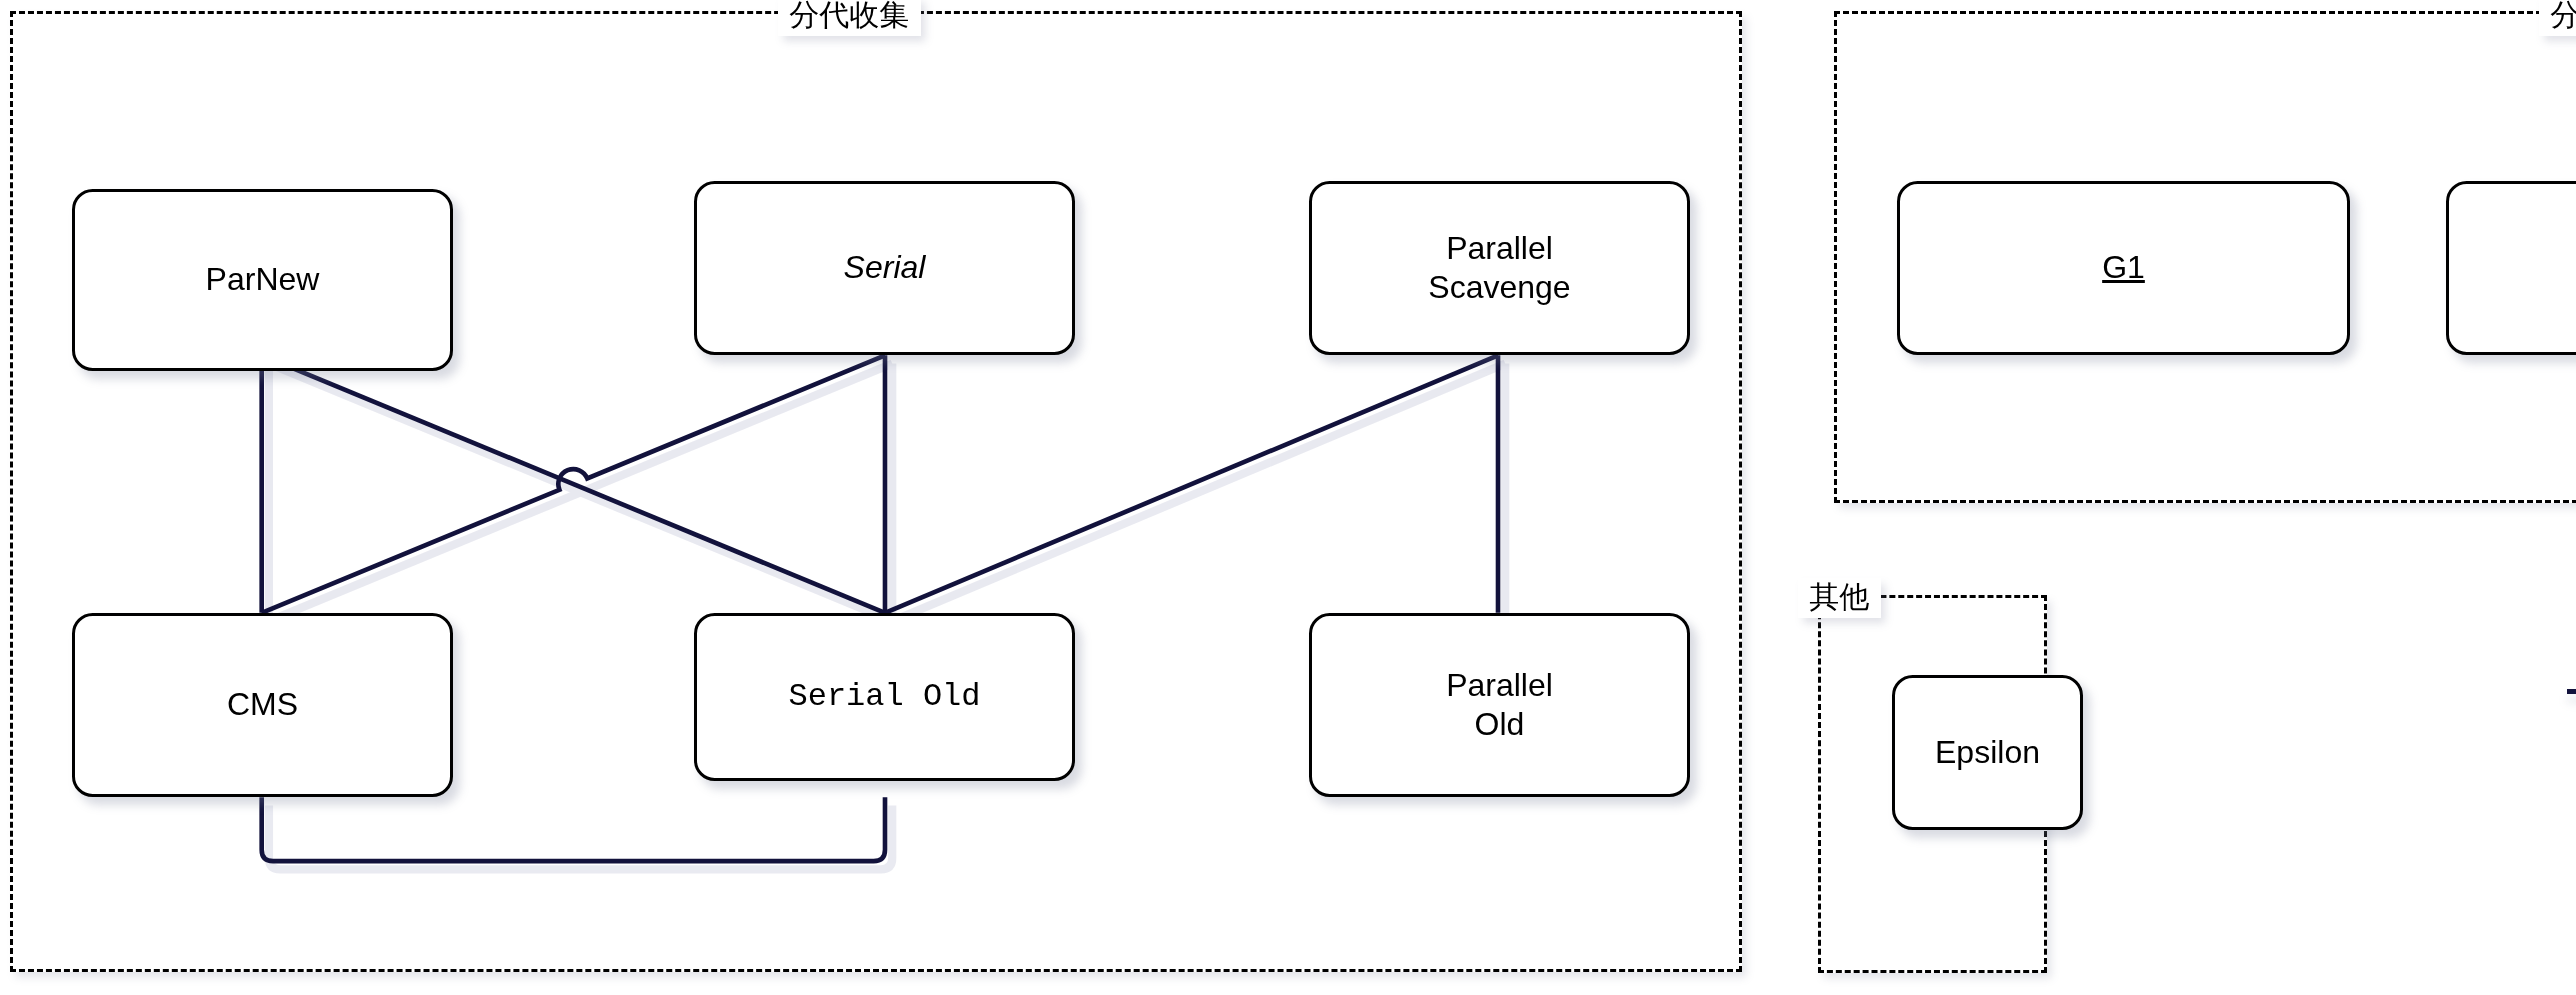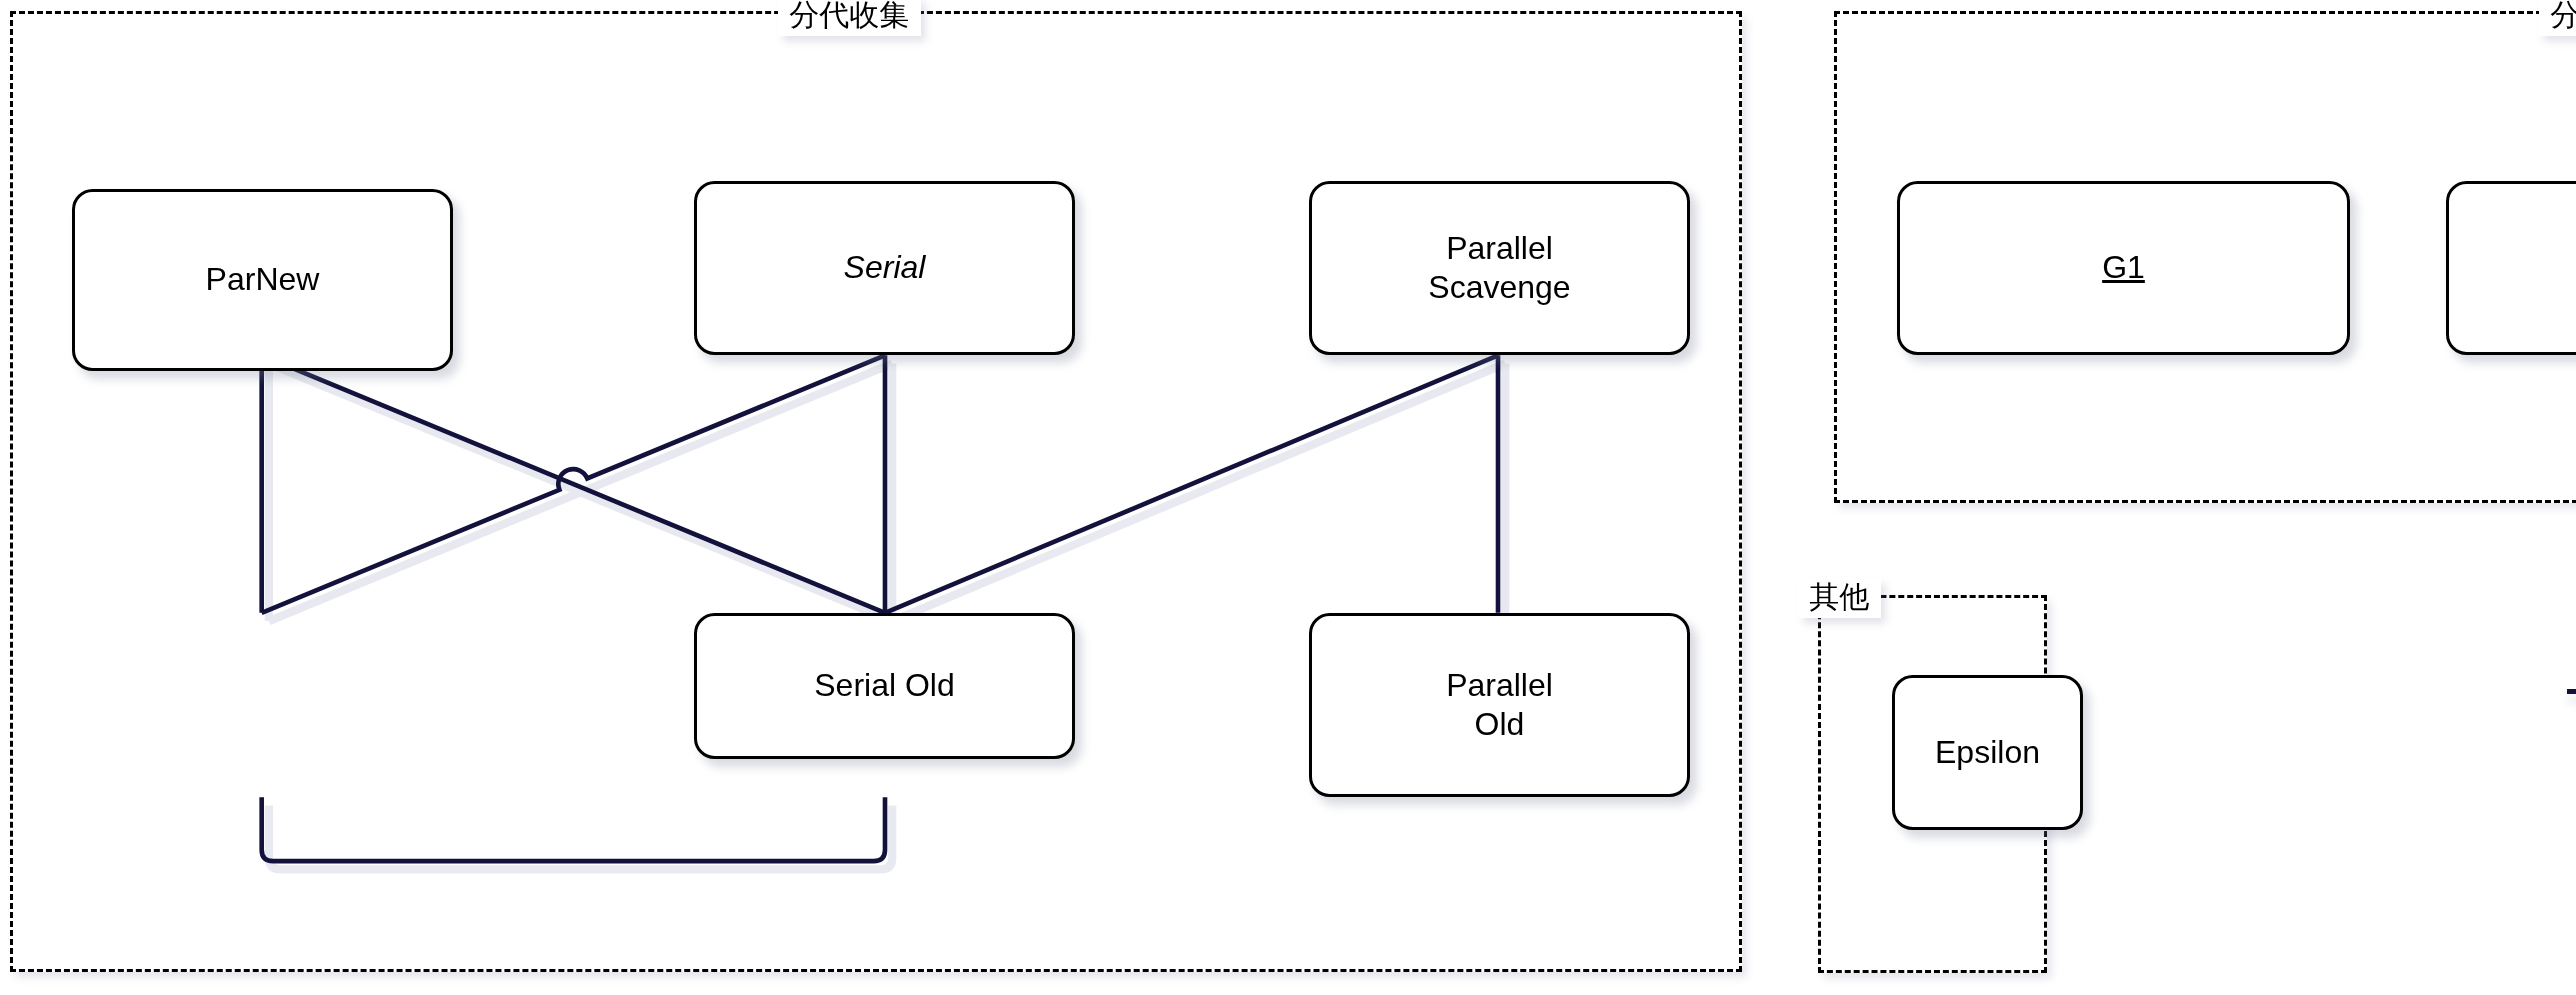--- a/index.html
+++ b/index.html
@@ -104,22 +104,23 @@
     </g>
   </svg>
 
   <div class="node" style="left:72px;top:181px;width:381px;height:182px;margin-top:8px;">ParNew</div>
 
   <div class="node" style="left:694px;top:181px;width:381px;height:174px;font-style:italic;">Serial</div>
 
   <div class="node" style="left:1309px;top:181px;width:381px;height:174px;">Parallel
 Scavenge</div>
 
+  <div class="node" style="left:72px;top:613px;width:381px;height:184px;">CMS</div>
 
-  <div class="node" style="left:694px;top:613px;width:381px;height:146px;">Serial Old</div>
+  <div class="node" style="left:694px;top:613px;width:381px;height:168px;font-family:Liberation Mono, monospace;">Serial Old</div>
 
   <div class="node" style="left:1309px;top:613px;width:381px;height:184px;">Parallel
 Old</div>
 
   <div class="node" style="left:1897px;top:181px;width:453px;height:174px;text-decoration:underline;">G1</div>
 
   <div class="node" style="left:2446px;top:181px;width:381px;height:174px;">ZGC</div>
 
   <div class="node" style="left:1892px;top:675px;width:191px;height:155px;">Epsilon</div>
 

